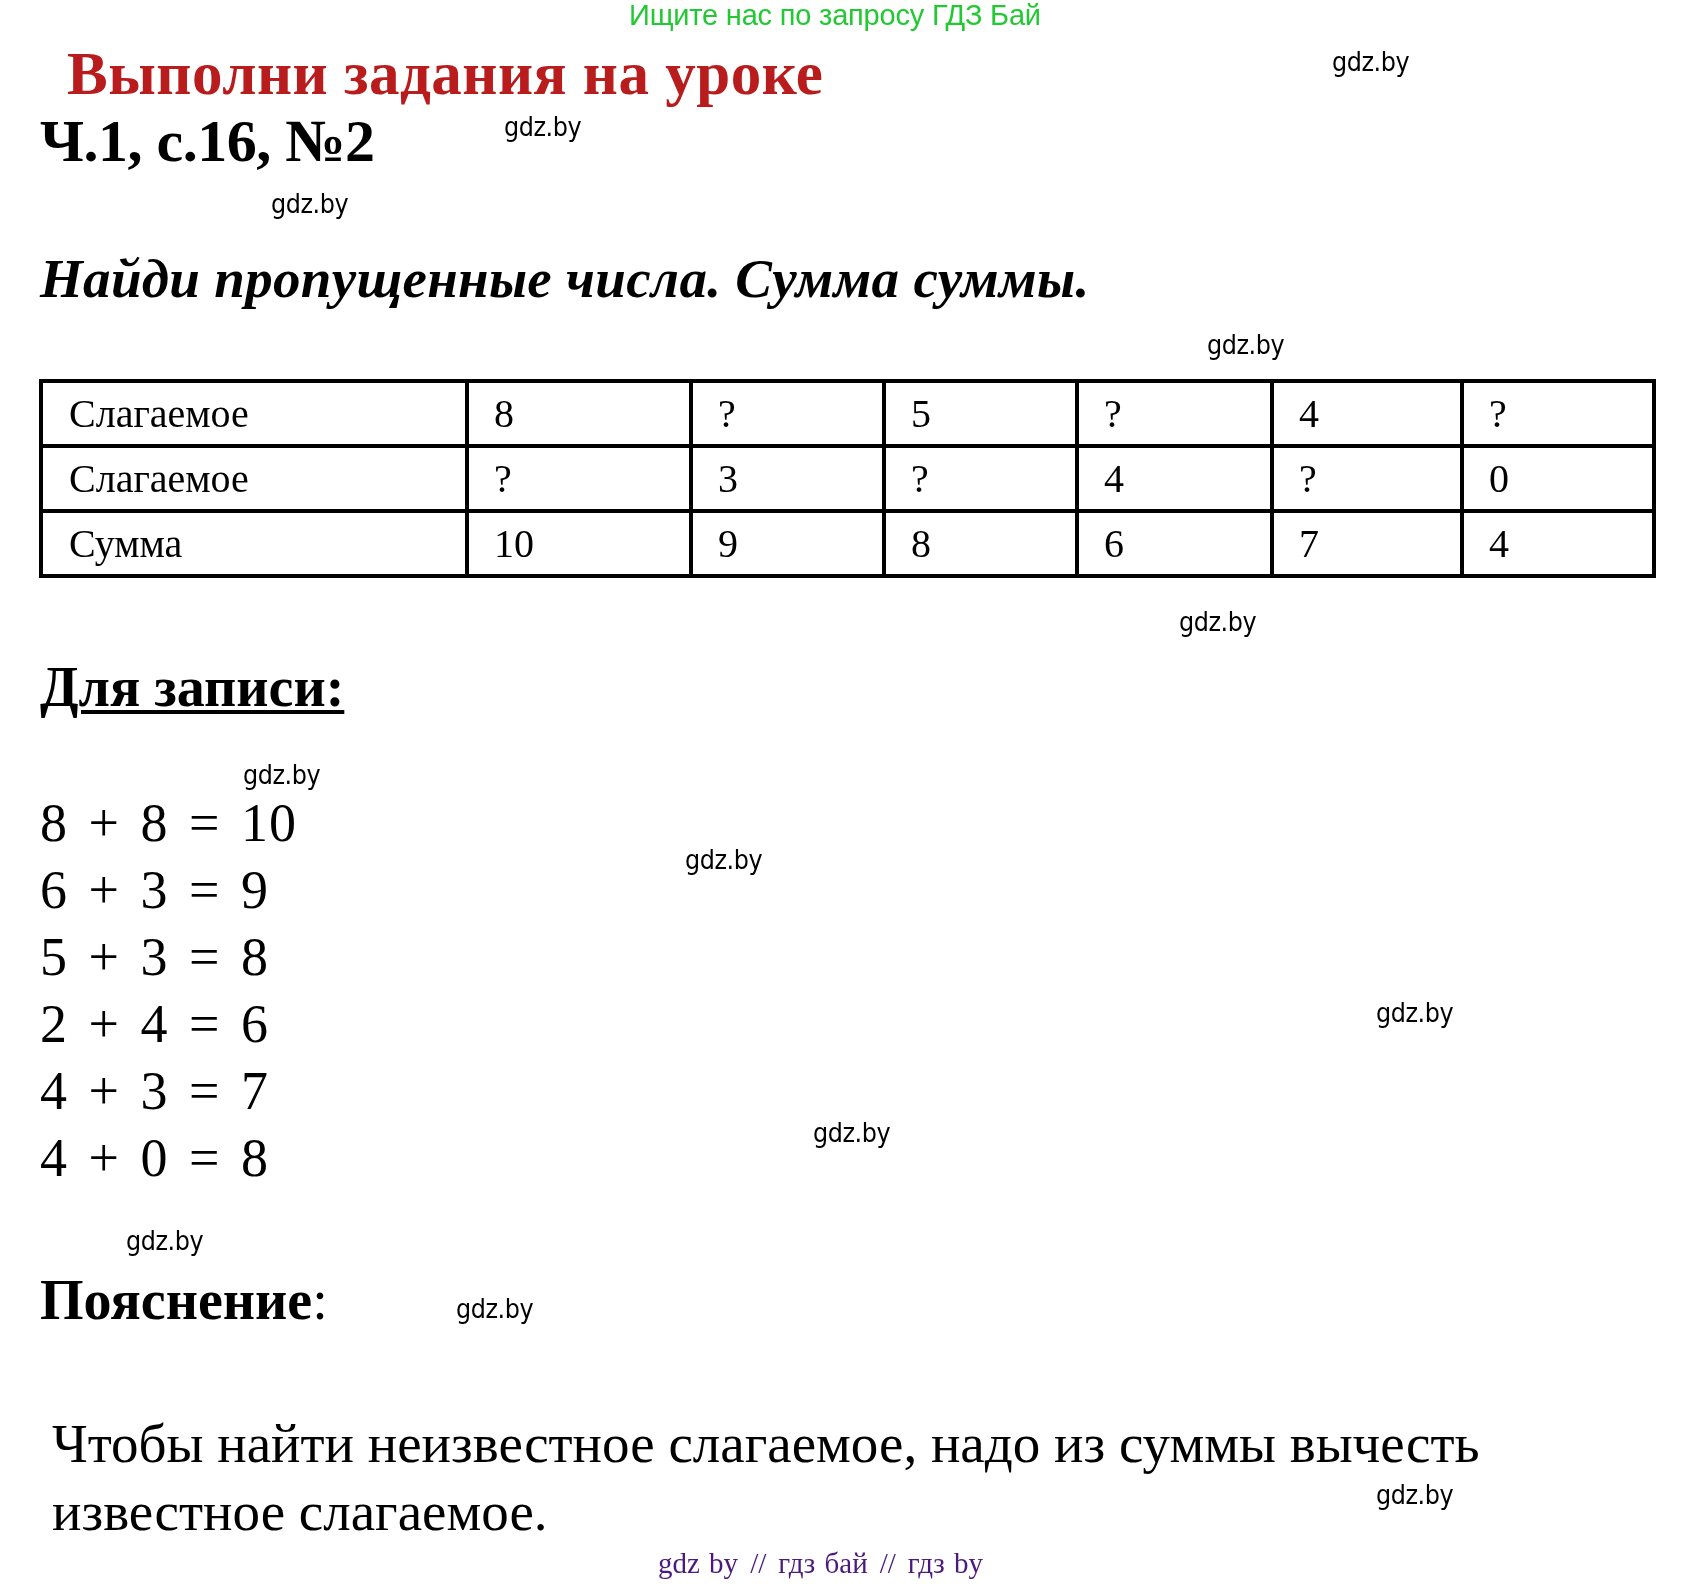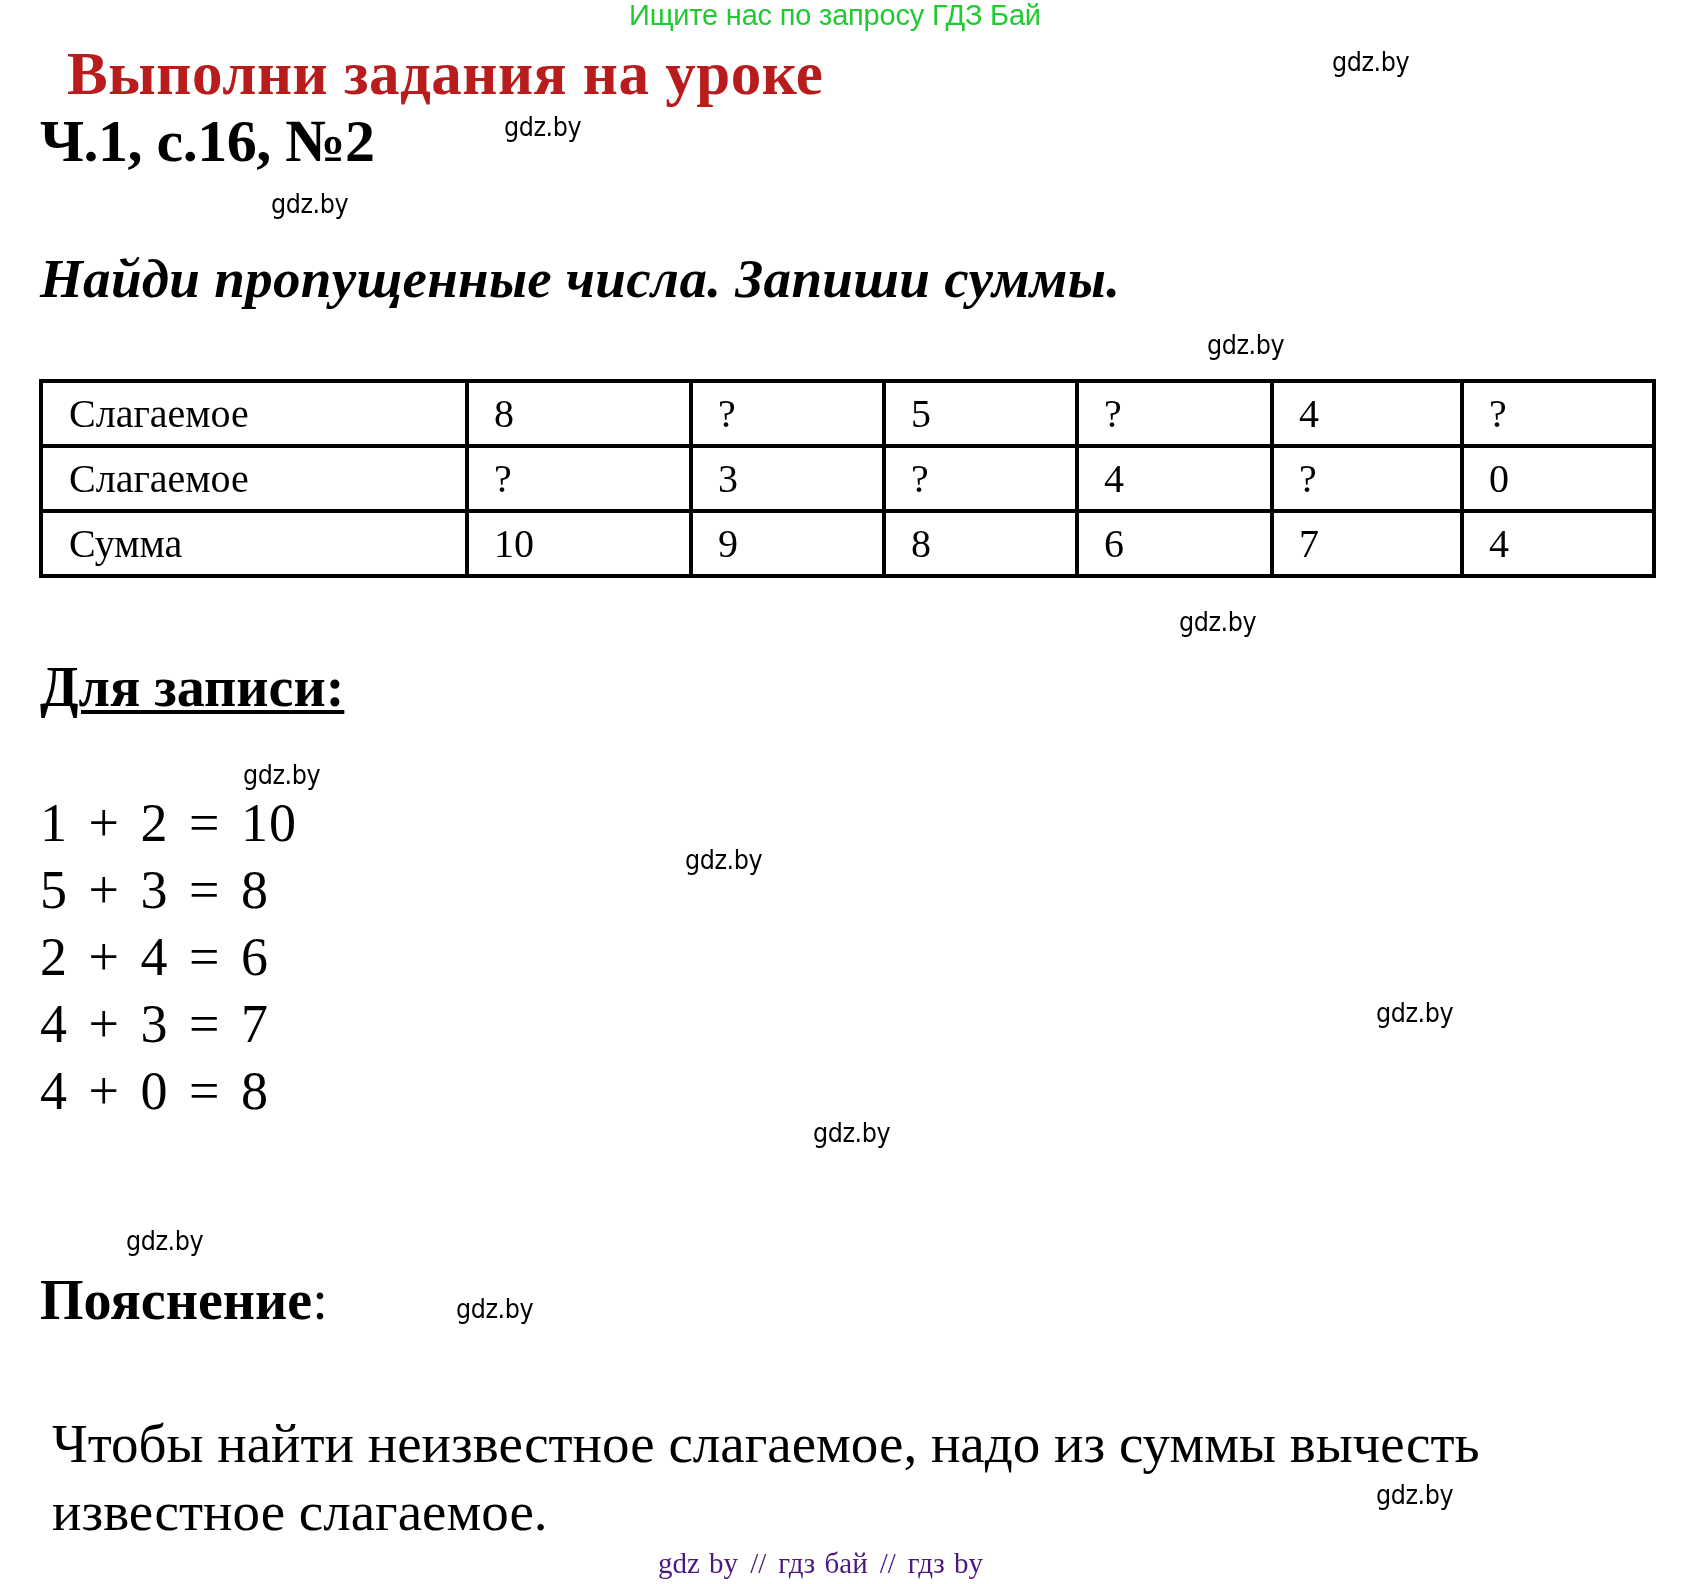--- a/index.html
+++ b/index.html
@@ -126,21 +126,21 @@
   .footer-links .sep { margin: 0 12px; }
 </style>
 </head>
 <body>
 
 <div class="abs top-banner">Ищите нас по запросу ГДЗ Бай</div>
 
 <div class="abs page-title">Выполни задания на уроке</div>
 <div class="abs exercise-ref">Ч.1, с.16, №2</div>
 
-<div class="abs task-text">Найди пропущенные числа. Запиши суммы.</div>
+<div class="abs task-text">Найди пропущенные числа. Сумма суммы.</div>
 
 <table class="data-table">
   <colgroup>
     <col style="width:426px">
     <col style="width:224px">
     <col style="width:193px">
     <col style="width:193px">
     <col style="width:195px">
     <col style="width:190px">
     <col style="width:192px">
@@ -171,21 +171,22 @@
       <td>8</td>
       <td>6</td>
       <td>7</td>
       <td>4</td>
     </tr>
   </tbody>
 </table>
 
 <div class="abs record-heading">Для записи:</div>
 <ul class="equations">
-  <li>1 + 2 = 10</li>
+  <li>8 + 8 = 10</li>
+  <li>6 + 3 = 9</li>
   <li>5 + 3 = 8</li>
   <li>2 + 4 = 6</li>
   <li>4 + 3 = 7</li>
   <li>4 + 0 = 8</li>
 </ul>
 
 <div class="abs explain-heading"><span>Пояснение</span><span class="colon">:</span></div>
 <p class="explain-text">Чтобы найти неизвестное слагаемое, надо из суммы вычесть известное слагаемое.</p>
 
 <div class="abs wm" style="left:1332px;top:47px">gdz.by</div>

